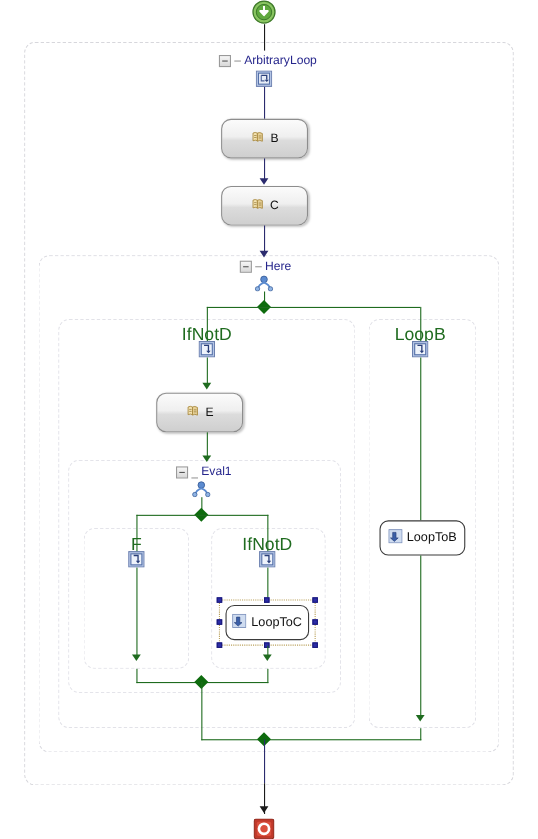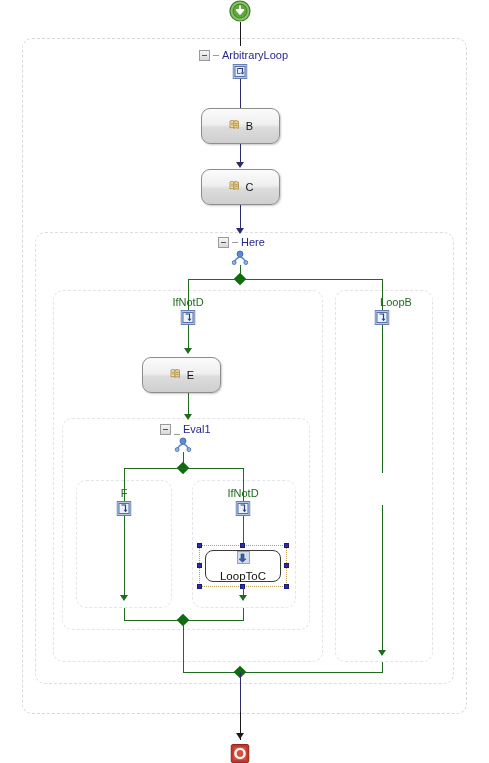--- a/index.html
+++ b/index.html
@@ -58,21 +58,21 @@
   .comp-label .dash {
     width: 6px;
     height: 1px;
     background: #9a9a9a;
     display: inline-block;
   }
 
   
   .branch-label {
     position: absolute;
-    font-size: 11px;
+    font-size: 16px;
     color: #1f6b1f;
     white-space: nowrap;
     text-align: center;
     transform: translateX(-50%);
   }
   .drop-hint {
     position: absolute;
     font-size: 10.5px;
     color: #2c7a2c;
     text-align: center;
@@ -113,21 +113,20 @@
     display: flex;
     align-items: center;
     justify-content: center;
     gap: 4px;
     font-size: 11.5px;
     color: #111;
     box-sizing: border-box;
   }
   .gotobox.selected {
     border-width: 1.8px;
-    flex-direction: column;
   }
   .selection-frame {
     position: absolute;
     border: 1px dotted #b9a05a;
     box-sizing: border-box;
   }
   .handle {
     position: absolute;
     width: 5px;
     height: 5px;
@@ -356,31 +355,40 @@
 
   <div class="line-v green" style="left:243px; top:587px; height:11px;"></div>
   <div class="arrow green" style="left:243px; top:595px;"></div>
 
   <div class="line-v green" style="left:124px; top:608px; height:13px;"></div>
   <div class="line-v green" style="left:243px; top:608px; height:13px;"></div>
   <div class="line-h green" style="left:124px; top:620px; width:120px;"></div>
   <div class="diamond" style="left:183px; top:620px;"></div>
   <div class="line-v green" style="left:183px; top:620px; height:53px;"></div>
 
-  <div class="branch-label" style="left:396px; top:296px;">LoopB</div>
+  <div class="branch-label" style="left:382px; top:296px;">LoopB</div>
   <div class="icon" style="left:382px; top:310px;">
     <svg width="15" height="15" viewBox="0 0 15 15">
       <rect x="0.5" y="0.5" width="14" height="14" fill="#b8c9e8" stroke="#6b7fae"></rect>
       <rect x="2.5" y="2.5" width="10" height="10" fill="#eef3fb" stroke="#5570a8"></rect>
       <path d="M5 4 h4 v5" fill="none" stroke="#2a3f7a" stroke-width="1.2"></path>
       <path d="M9 11.2 l-2 -2.4 h4 z" fill="#2a3f7a"></path>
     </svg>
   </div>
   <div class="line-v green" style="left:382px; top:325px; height:148px;"></div>
 
+  <div class="gotobox" style="left:345px; top:473px; width:78px; height:32px;">
+    <span>
+      <svg width="13" height="13" viewBox="0 0 13 13">
+        <rect x="0.5" y="0.5" width="12" height="12" fill="#cfdcf0" stroke="#7a8fba" stroke-width="0.8"></rect>
+        <path d="M4 3 h3 v5 h2 l-3.5 3.2 L2 8 h2 z" fill="#3a5fa8" stroke="#27407a" stroke-width="0.6"></path>
+      </svg>
+    </span>
+    <span>LoopToB</span>
+  </div>
 
   <div class="line-v green" style="left:382px; top:505px; height:148px;"></div>
   <div class="arrow green" style="left:382px; top:650px;"></div>
 
   <div class="line-v green" style="left:382px; top:662px; height:11px;"></div>
   <div class="line-h green" style="left:183px; top:672px; width:200px;"></div>
   <div class="diamond" style="left:240px; top:672px;"></div>
 
   <div class="line-v navy" style="left:240px; top:672px; height:40px;"></div>
   <div class="line-v black" style="left:240px; top:712px; height:28px;"></div>

